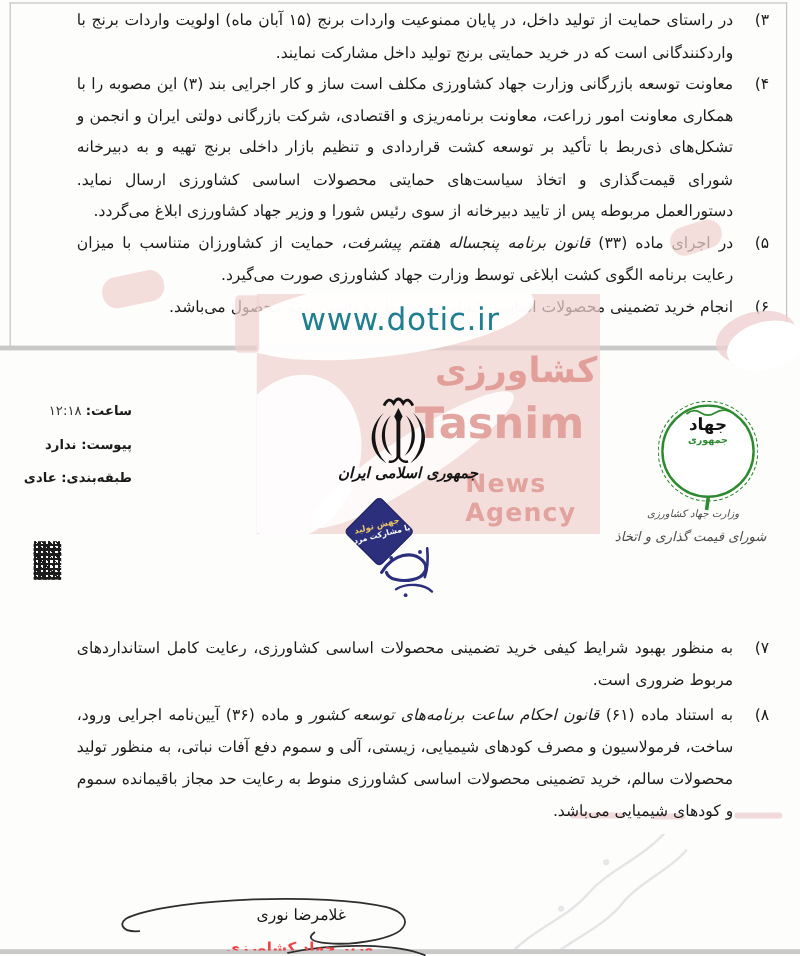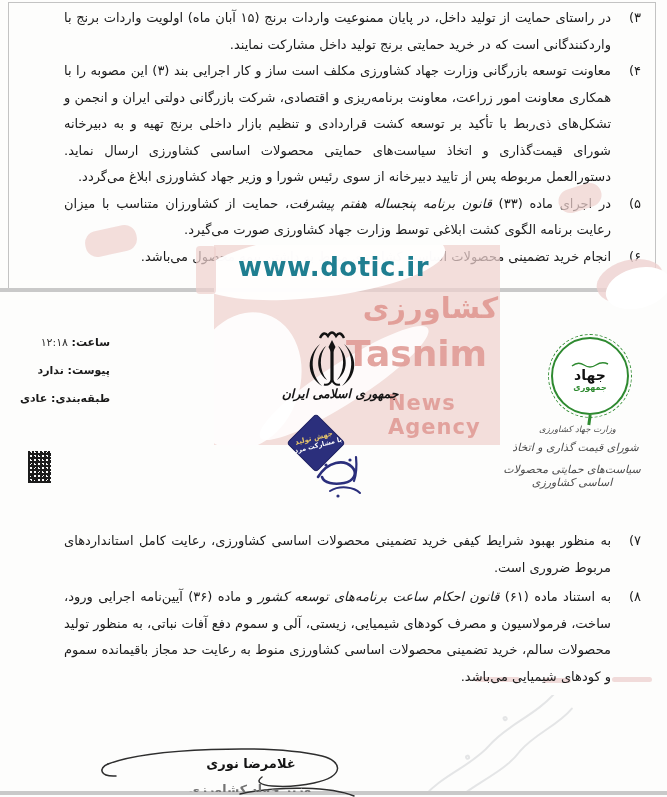--- a/index.html
+++ b/index.html
@@ -13,21 +13,21 @@
   #top-items{top:5px;}
   #bottom-items{top:528px;}
   .item{position:relative;padding-right:34px;}
   #bottom-items .item{margin-bottom:3px;}
   .item .num{position:absolute;right:4px;top:0;}
   .seg-italic{font-style:italic;}
   
   .hr{position:absolute;left:0;right:0;height:4px;background:#c9c9c9;z-index:1;}
   
   .dotic{position:absolute;left:0;right:0;top:252px;text-align:center;direction:ltr;
-         font-size:26px;font-weight:bold;color:#1f7e90;letter-spacing:.5px;z-index:4;}
+         font-size:26px;font-weight:normal;color:#1f7e90;letter-spacing:.5px;z-index:4;}
   
   .tasnim{position:absolute;left:214px;top:245px;width:286px;height:200px;
           background:rgba(238,209,207,.72);overflow:hidden;z-index:3;}
   .tasnim .white{position:absolute;background:#fff;border-radius:50%;}
   .tz1{left:-18px;top:-12px;width:250px;height:64px;transform:rotate(-7deg);opacity:.95;}
   .tz2{left:-24px;top:66px;width:110px;height:140px;transform:rotate(18deg);opacity:.9;}
   .tz3{left:30px;top:118px;width:200px;height:40px;border-radius:24px;transform:rotate(-33deg);opacity:.85;}
   .tfa{position:absolute;right:2px;top:46px;font-size:29px;font-weight:bold;color:rgba(224,155,150,.95);}
   .ten{position:absolute;left:132px;top:88px;direction:ltr;font-size:36px;font-weight:bold;color:rgba(224,155,150,.9);}
   .tag{position:absolute;left:126px;top:146px;direction:ltr;font-size:21px;font-weight:bold;
@@ -53,36 +53,36 @@
   .diamond .sq{position:absolute;left:8px;top:9px;width:40px;height:40px;background:#2b2f7c;
                border:1px solid #1e2160;border-radius:4px;transform:rotate(45deg);}
   .diamond .slg{position:absolute;inset:0;display:flex;flex-direction:column;align-items:center;
                 justify-content:center;transform:rotate(-14deg);text-align:center;line-height:1.25;}
   .diamond .l1{font-size:7px;font-weight:bold;color:#e6c46a;}
   .diamond .l2{font-size:6.5px;font-weight:bold;color:#ffffff;}
   .bluecallig{position:absolute;left:310px;top:447px;z-index:4;}
   
   .mlogo{position:absolute;left:551px;top:337px;width:78px;height:78px;border-radius:50%;
          border:2.5px solid #2e8a30;box-sizing:border-box;background:#fff;z-index:4;
-         display:flex;flex-direction:column;align-items:center;justify-content:center;}
+         display:flex;flex-direction:column;align-items:center;}
   .mlogo::before{content:"";position:absolute;inset:-5px;border:1.5px dashed #2e8a30;border-radius:50%;}
   .mlogo .jahad{font-size:14px;font-weight:bold;color:#111;line-height:1.1;}
   .mlogo .kesh{font-size:8px;font-weight:bold;color:#2e8a30;line-height:1.2;}
   .stem{position:absolute;left:588px;top:415px;width:3px;height:10px;background:#2e8a30;
         transform:rotate(8deg);z-index:4;}
   .mcap{position:absolute;text-align:center;font-style:italic;color:#4d4d4d;z-index:4;}
   .mcap1{left:525px;top:424px;width:105px;font-size:8.5px;}
   .mcap2{left:508px;top:441px;width:135px;font-size:11px;}
   .mcap3{left:492px;top:463px;width:160px;font-size:11px;}
   
   .sig-svg{position:absolute;left:90px;top:742px;z-index:2;}
   .sig-name{position:absolute;left:196px;top:756px;width:110px;text-align:center;
-            font-size:13px;font-weight:bold;color:#141414;z-index:3;}
+            font-size:13px;font-weight:normal;color:#141414;z-index:3;}
   .sig-title{position:absolute;left:170px;top:782px;width:160px;height:10px;overflow:hidden;
-             text-align:center;font-size:12.5px;font-weight:bold;color:#737373;z-index:3;}
+             text-align:center;font-size:12.5px;font-weight:bold;color:#ef4444;z-index:3;}
   .faint{position:absolute;left:395px;top:695px;opacity:.22;z-index:1;}
 </style>
 </head>
 <body>
 
 <div id="canvas">
 
   <div class="topbox"></div>
   <div class="items" id="top-items">
       <div class="item">
@@ -169,21 +169,20 @@
   <div class="mlogo">
     <svg width="40" height="8" viewBox="0 0 40 8">
       <path d="M2,6 Q8,1 14,5 T26,5 T38,4" fill="none" stroke="#2e8a30" stroke-width="1.4"></path>
     </svg>
     <span class="jahad">جهاد</span>
     <span class="kesh">جمهوری</span>
   </div>
   <div class="stem"></div>
   <div class="mcap mcap1">وزارت جهاد کشاورزی</div>
   <div class="mcap mcap2">شورای قیمت گذاری و اتخاذ</div>
-  <div class="mcap mcap3">سیاست‌های حمایتی محصولات اساسی کشاورزی</div>
 
   <div class="items" id="bottom-items">
       <div class="item">
         <span class="num">۷)</span>
         <div class="txt"><span>به منظور بهبود شرایط کیفی خرید تضمینی محصولات اساسی کشاورزی، رعایت کامل استانداردهای مربوط ضروری است.</span></div>
       </div>
       <div class="item">
         <span class="num">۸)</span>
         <div class="txt"><span>به استناد ماده (۶۱) </span><span class="seg-italic">قانون احکام ساعت برنامه‌های توسعه کشور</span><span> و ماده (۳۶) آیین‌نامه اجرایی ورود، ساخت، فرمولاسیون و مصرف کودهای شیمیایی، زیستی، آلی و سموم دفع آفات نباتی، به منظور تولید محصولات سالم، خرید تضمینی محصولات اساسی کشاورزی منوط به رعایت حد مجاز باقیمانده سموم و کودهای شیمیایی می‌باشد.</span></div>
       </div>

